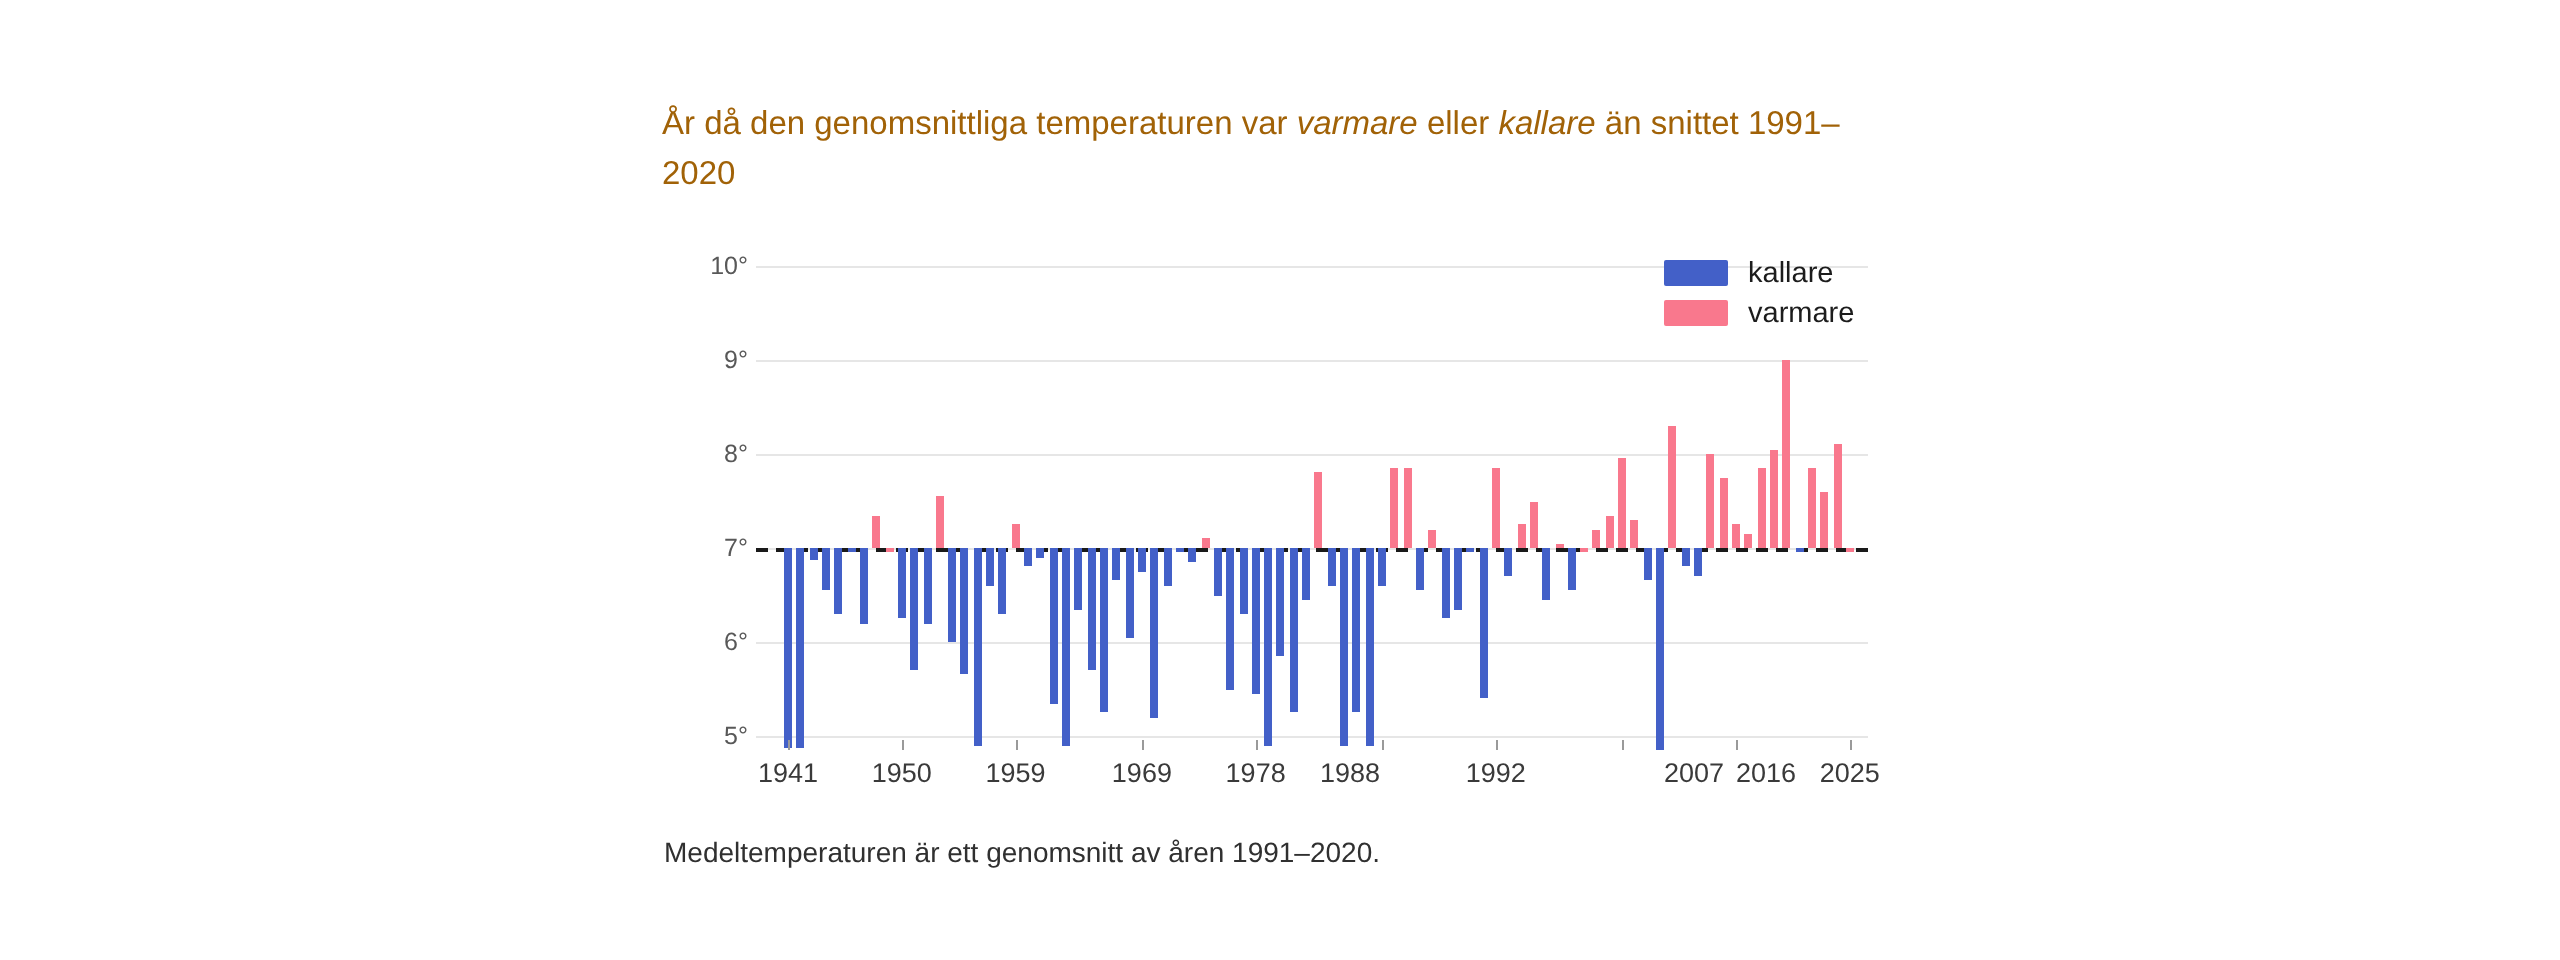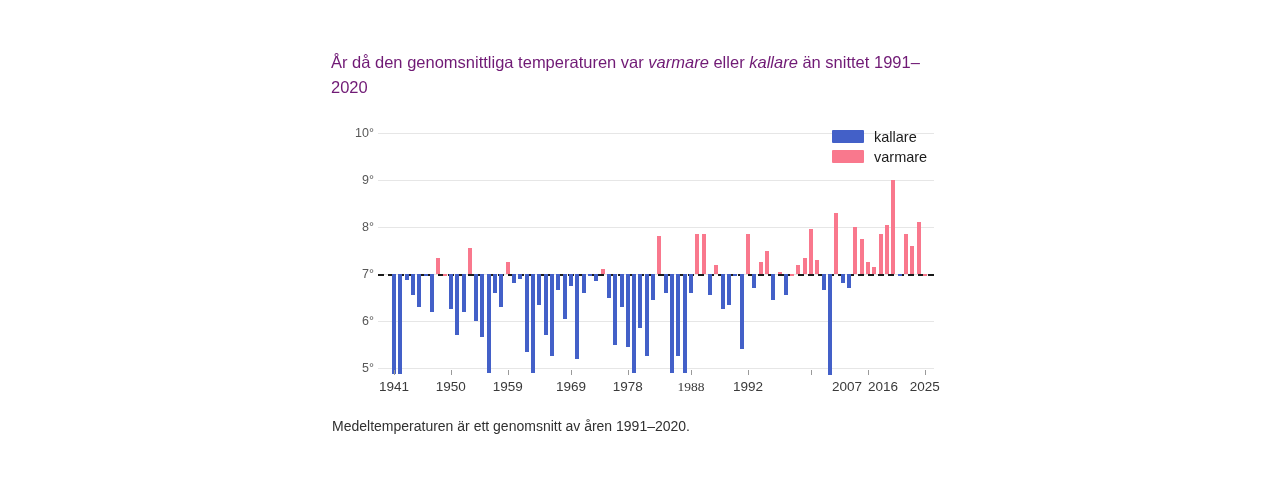--- a/index.html
+++ b/index.html
@@ -32,21 +32,21 @@
     color: #101010;
     line-height: 30px;
   }
   #chart-subtitle {
     position: absolute;
     left: 331px;
     top: 50px;
     width: 590px;
     font-size: 16.5px;
     font-weight: normal;
-    color: #701a75;
+    color: #a16207;
     line-height: 25px;
   }
   #chart-subtitle .em { font-style: italic; }
 
   
   #plot-wrap {
     position: absolute;
     left: 0px;
     top: 0px;
     width: 1280px;
@@ -292,21 +292,21 @@
         <div class="xtick-label" style="left: 394px;">1941</div>
         <div class="xtick" style="left: 450.88px;"></div>
         <div class="xtick-label" style="left: 450.88px;">1950</div>
         <div class="xtick" style="left: 507.76px;"></div>
         <div class="xtick-label" style="left: 507.76px;">1959</div>
         <div class="xtick" style="left: 570.96px;"></div>
         <div class="xtick-label" style="left: 570.96px;">1969</div>
         <div class="xtick" style="left: 627.84px;"></div>
         <div class="xtick-label" style="left: 627.84px;">1978</div>
         <div class="xtick" style="left: 691.04px;"></div>
-        <div class="xtick-label" style="left: 691px; font-family: Liberation Serif, serif;">1988</div>
+        <div class="xtick-label" style="left: 675px;">1988</div>
         <div class="xtick" style="left: 747.92px;"></div>
         <div class="xtick-label" style="left: 747.92px;">1992</div>
         <div class="xtick" style="left: 811.12px;"></div>
         <div class="xtick-label" style="left: 847px;">2007</div>
         <div class="xtick" style="left: 868px;"></div>
         <div class="xtick-label" style="left: 868px; text-align: right;">2016</div>
         <div class="xtick" style="left: 924.88px;"></div>
         <div class="xtick-label" style="left: 924.88px;">2025</div>
       </div>
   </div>

